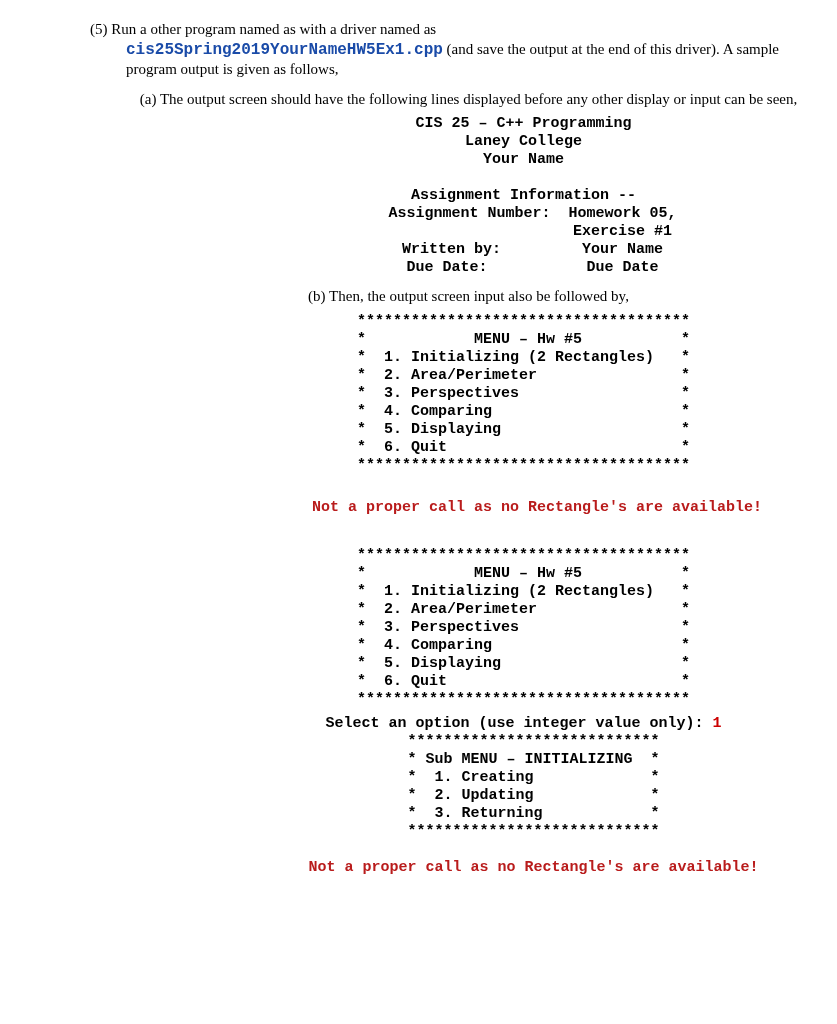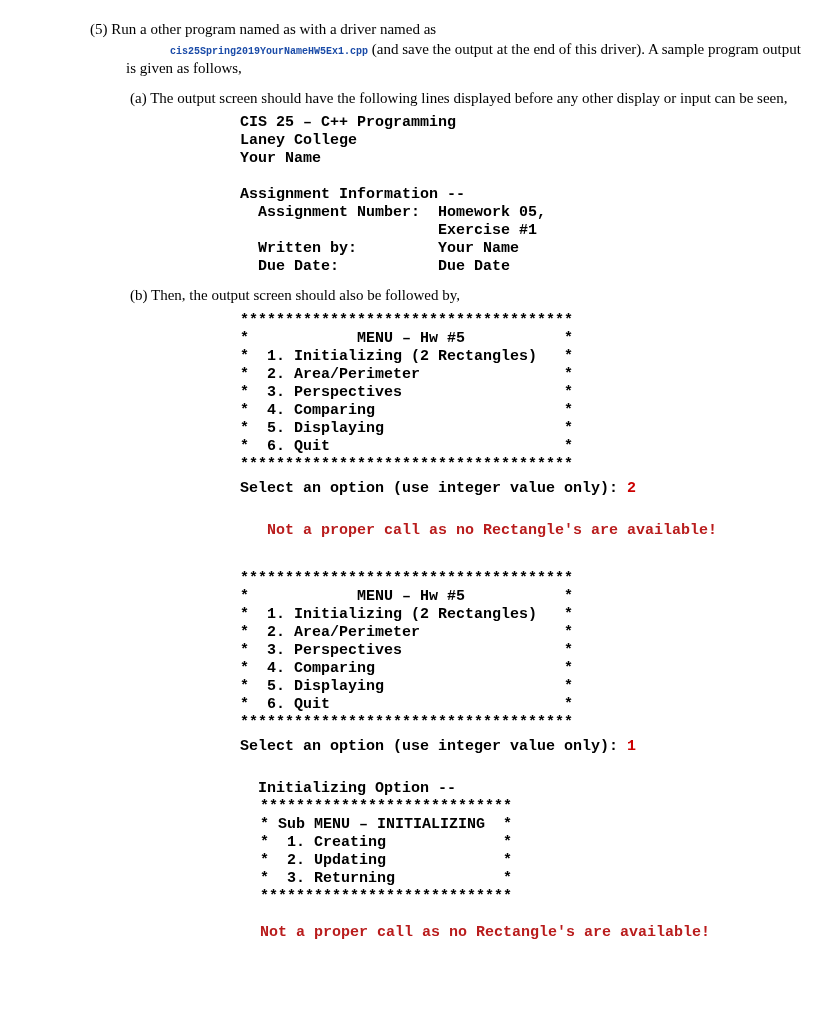--- a/index.html
+++ b/index.html
@@ -16,29 +16,29 @@
     .item5 {
       margin-left: 60px;
     }
     .item-num {
       display: inline;
     }
     .filename {
       color: #1a4ba8;
       font-family: 'Courier New', monospace;
       font-weight: bold;
-      font-size: 10px;
-      margin-left: 44px;
+      font-size: 16px;
     }
     .indent1 {
       margin-left: 36px;
     }
     .sub-item {
       margin-left: 40px;
       margin-top: 10px;
+      text-align: center;
     }
     .sub-label {
       display: inline;
     }
     .mono {
       font-family: 'Courier New', monospace;
       font-weight: bold;
       white-space: pre;
       font-size: 15px;
       line-height: 1.2;
@@ -72,52 +72,48 @@
 Your Name
 
 Assignment Information --
   Assignment Number:  Homework 05,
                       Exercise #1
   Written by:         Your Name
   Due Date:           Due Date</div>
   </div>
 
   <div class="sub-item">
-    <span class="sub-label">(b) </span><span>Then, the output screen should also be followed by,</span>
+    <span class="sub-label">(b) </span><span>Then, the output screen input also be followed by,</span>
 
     <div class="mono">*************************************
 *            MENU – Hw #5           *
 *  1. Initializing (2 Rectangles)   *
 *  2. Area/Perimeter                *
 *  3. Perspectives                  *
 *  4. Comparing                     *
 *  5. Displaying                    *
 *  6. Quit                          *
 *************************************</div>
-    <div class="mono"><span>Select an option (use integer value only): </span><span class="red">2</span></div>
     <div class="mono">
    <span class="green">Not a proper call as no Rectangle's are available!</span>
 </div>
 
     <div class="mono">
 </div>
     <div class="mono">*************************************
 *            MENU – Hw #5           *
 *  1. Initializing (2 Rectangles)   *
 *  2. Area/Perimeter                *
 *  3. Perspectives                  *
 *  4. Comparing                     *
 *  5. Displaying                    *
 *  6. Quit                          *
 *************************************</div>
     <div class="mono"><span>Select an option (use integer value only): </span><span class="red">1</span></div>
 
-    <div class="mono">
-  <span>Initializing Option --</span>
-</div>
 
     <div class="mono-sub">****************************
 * Sub MENU – INITIALIZING  *
 *  1. Creating             *
 *  2. Updating             *
 *  3. Returning            *
 ****************************</div>
     <div class="mono-sub">
 <span class="green">Not a proper call as no Rectangle's are available!</span></div>
 

